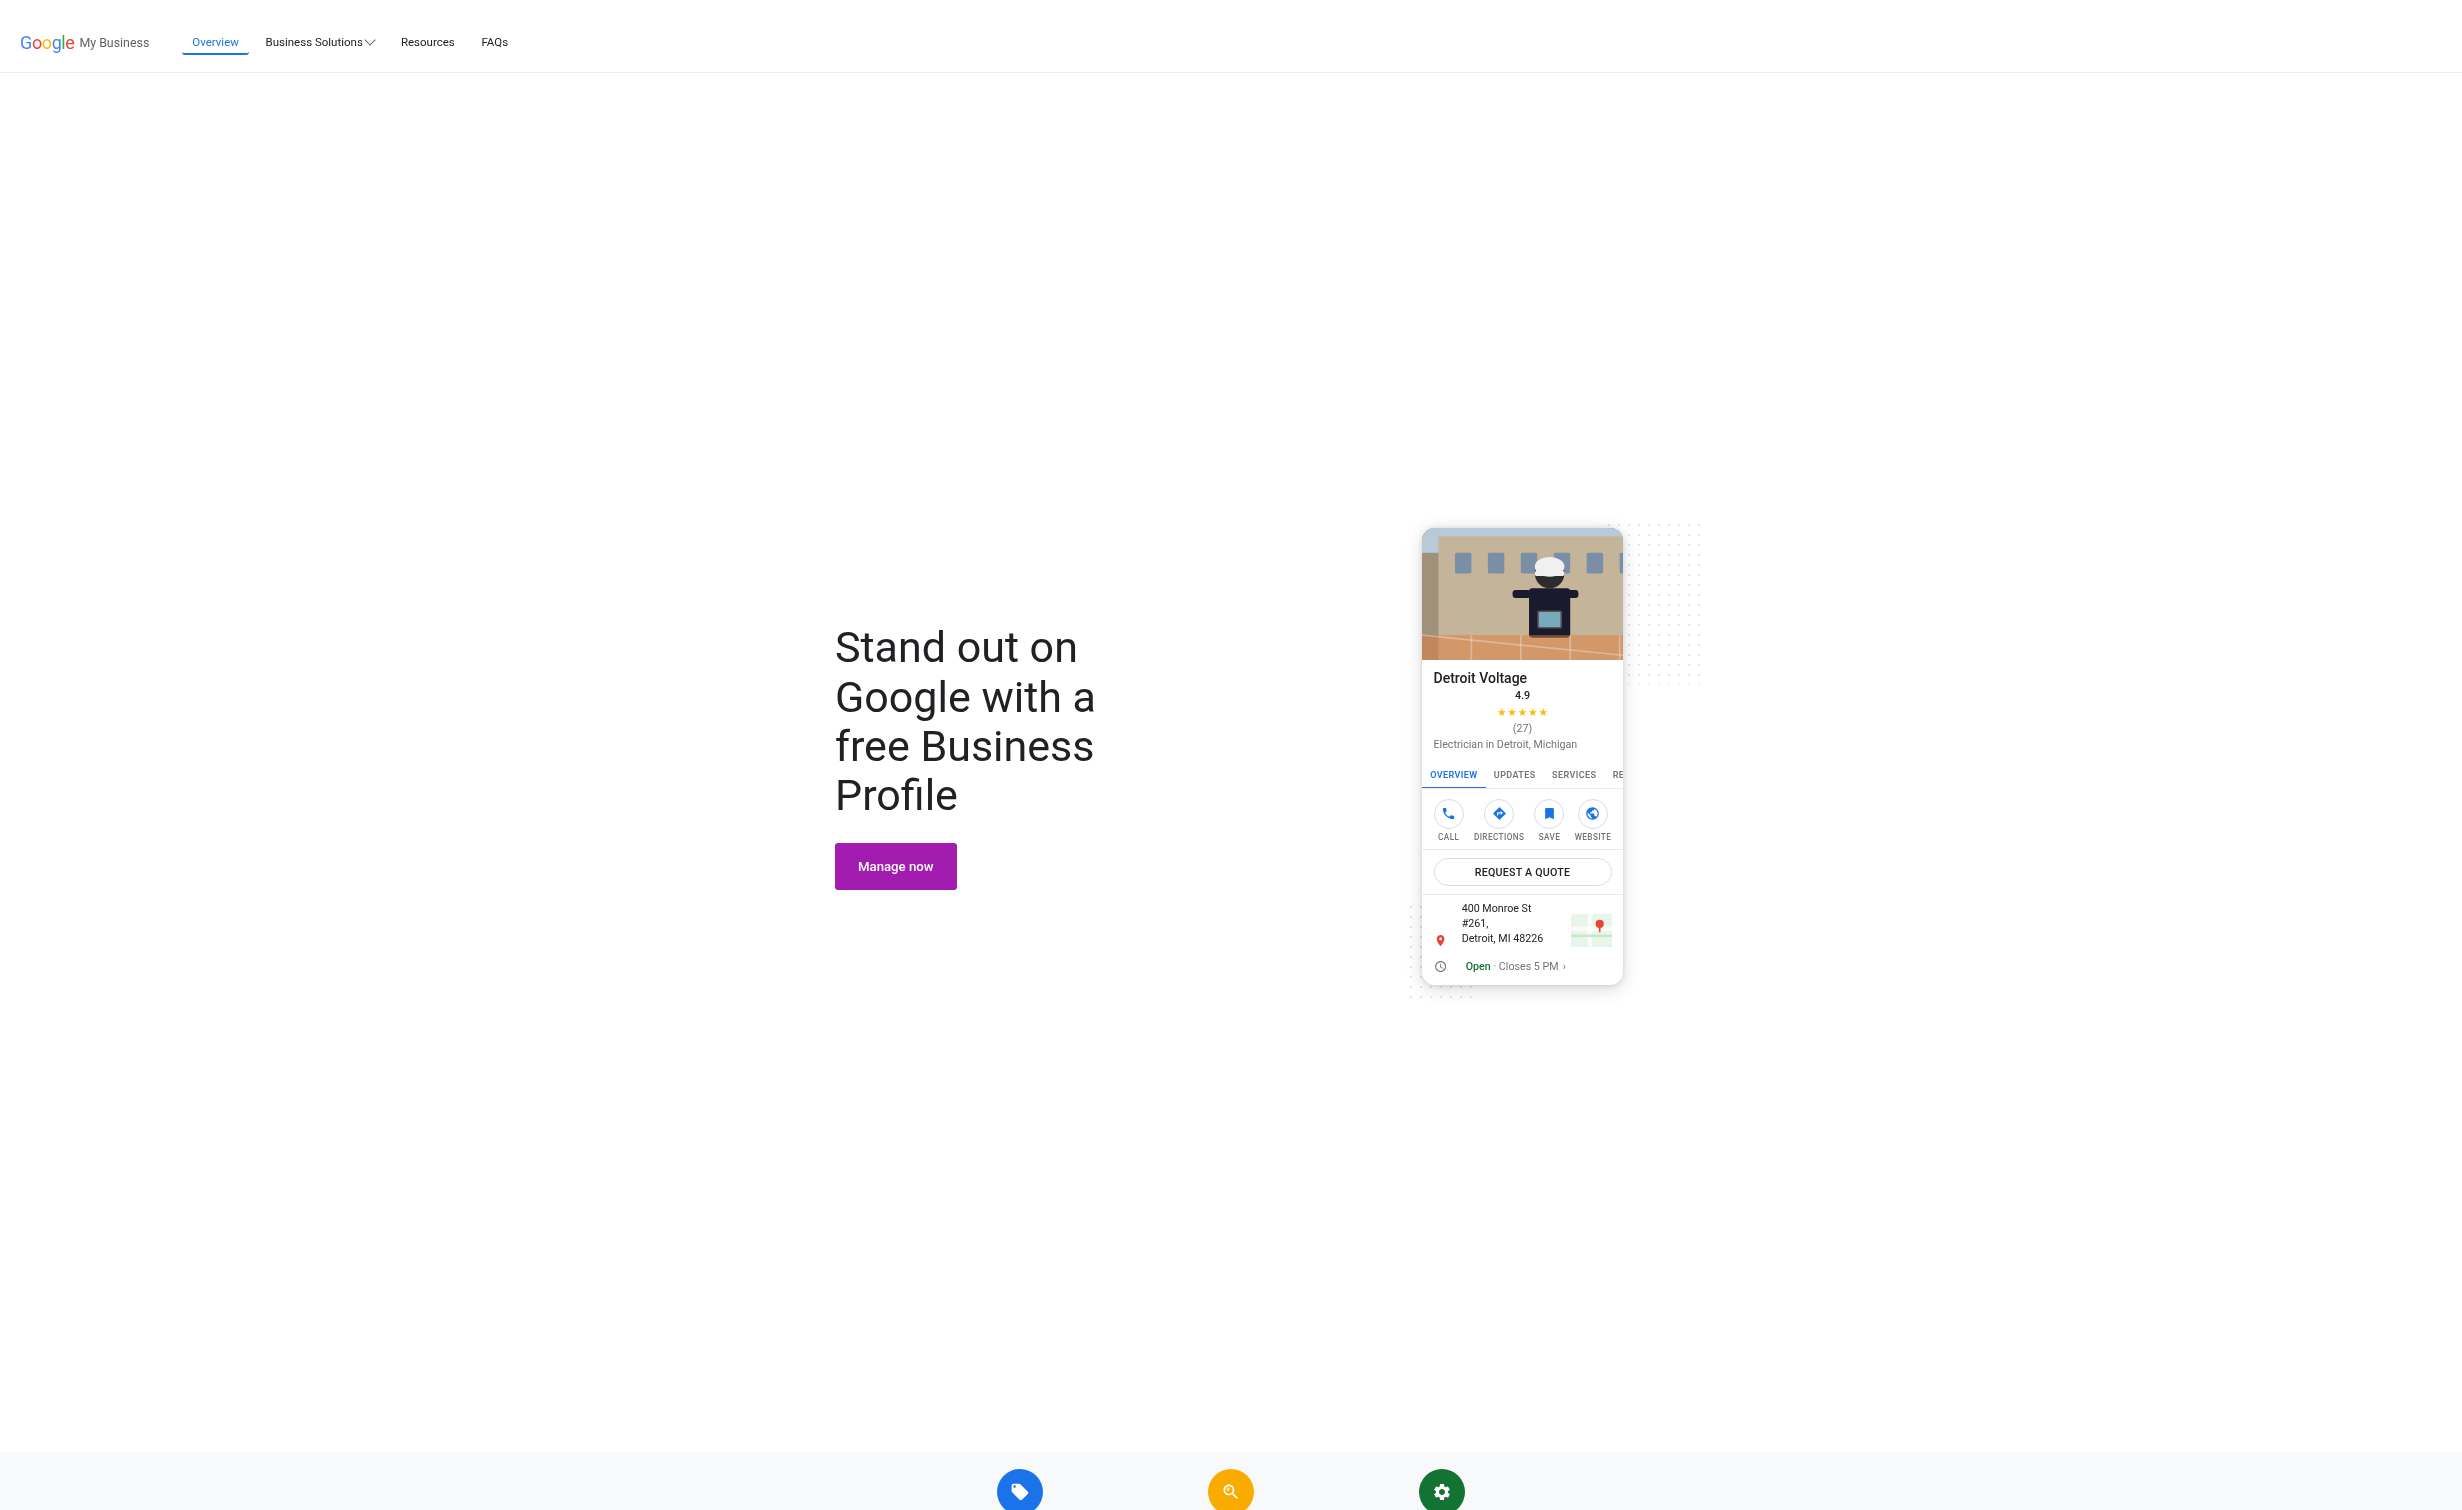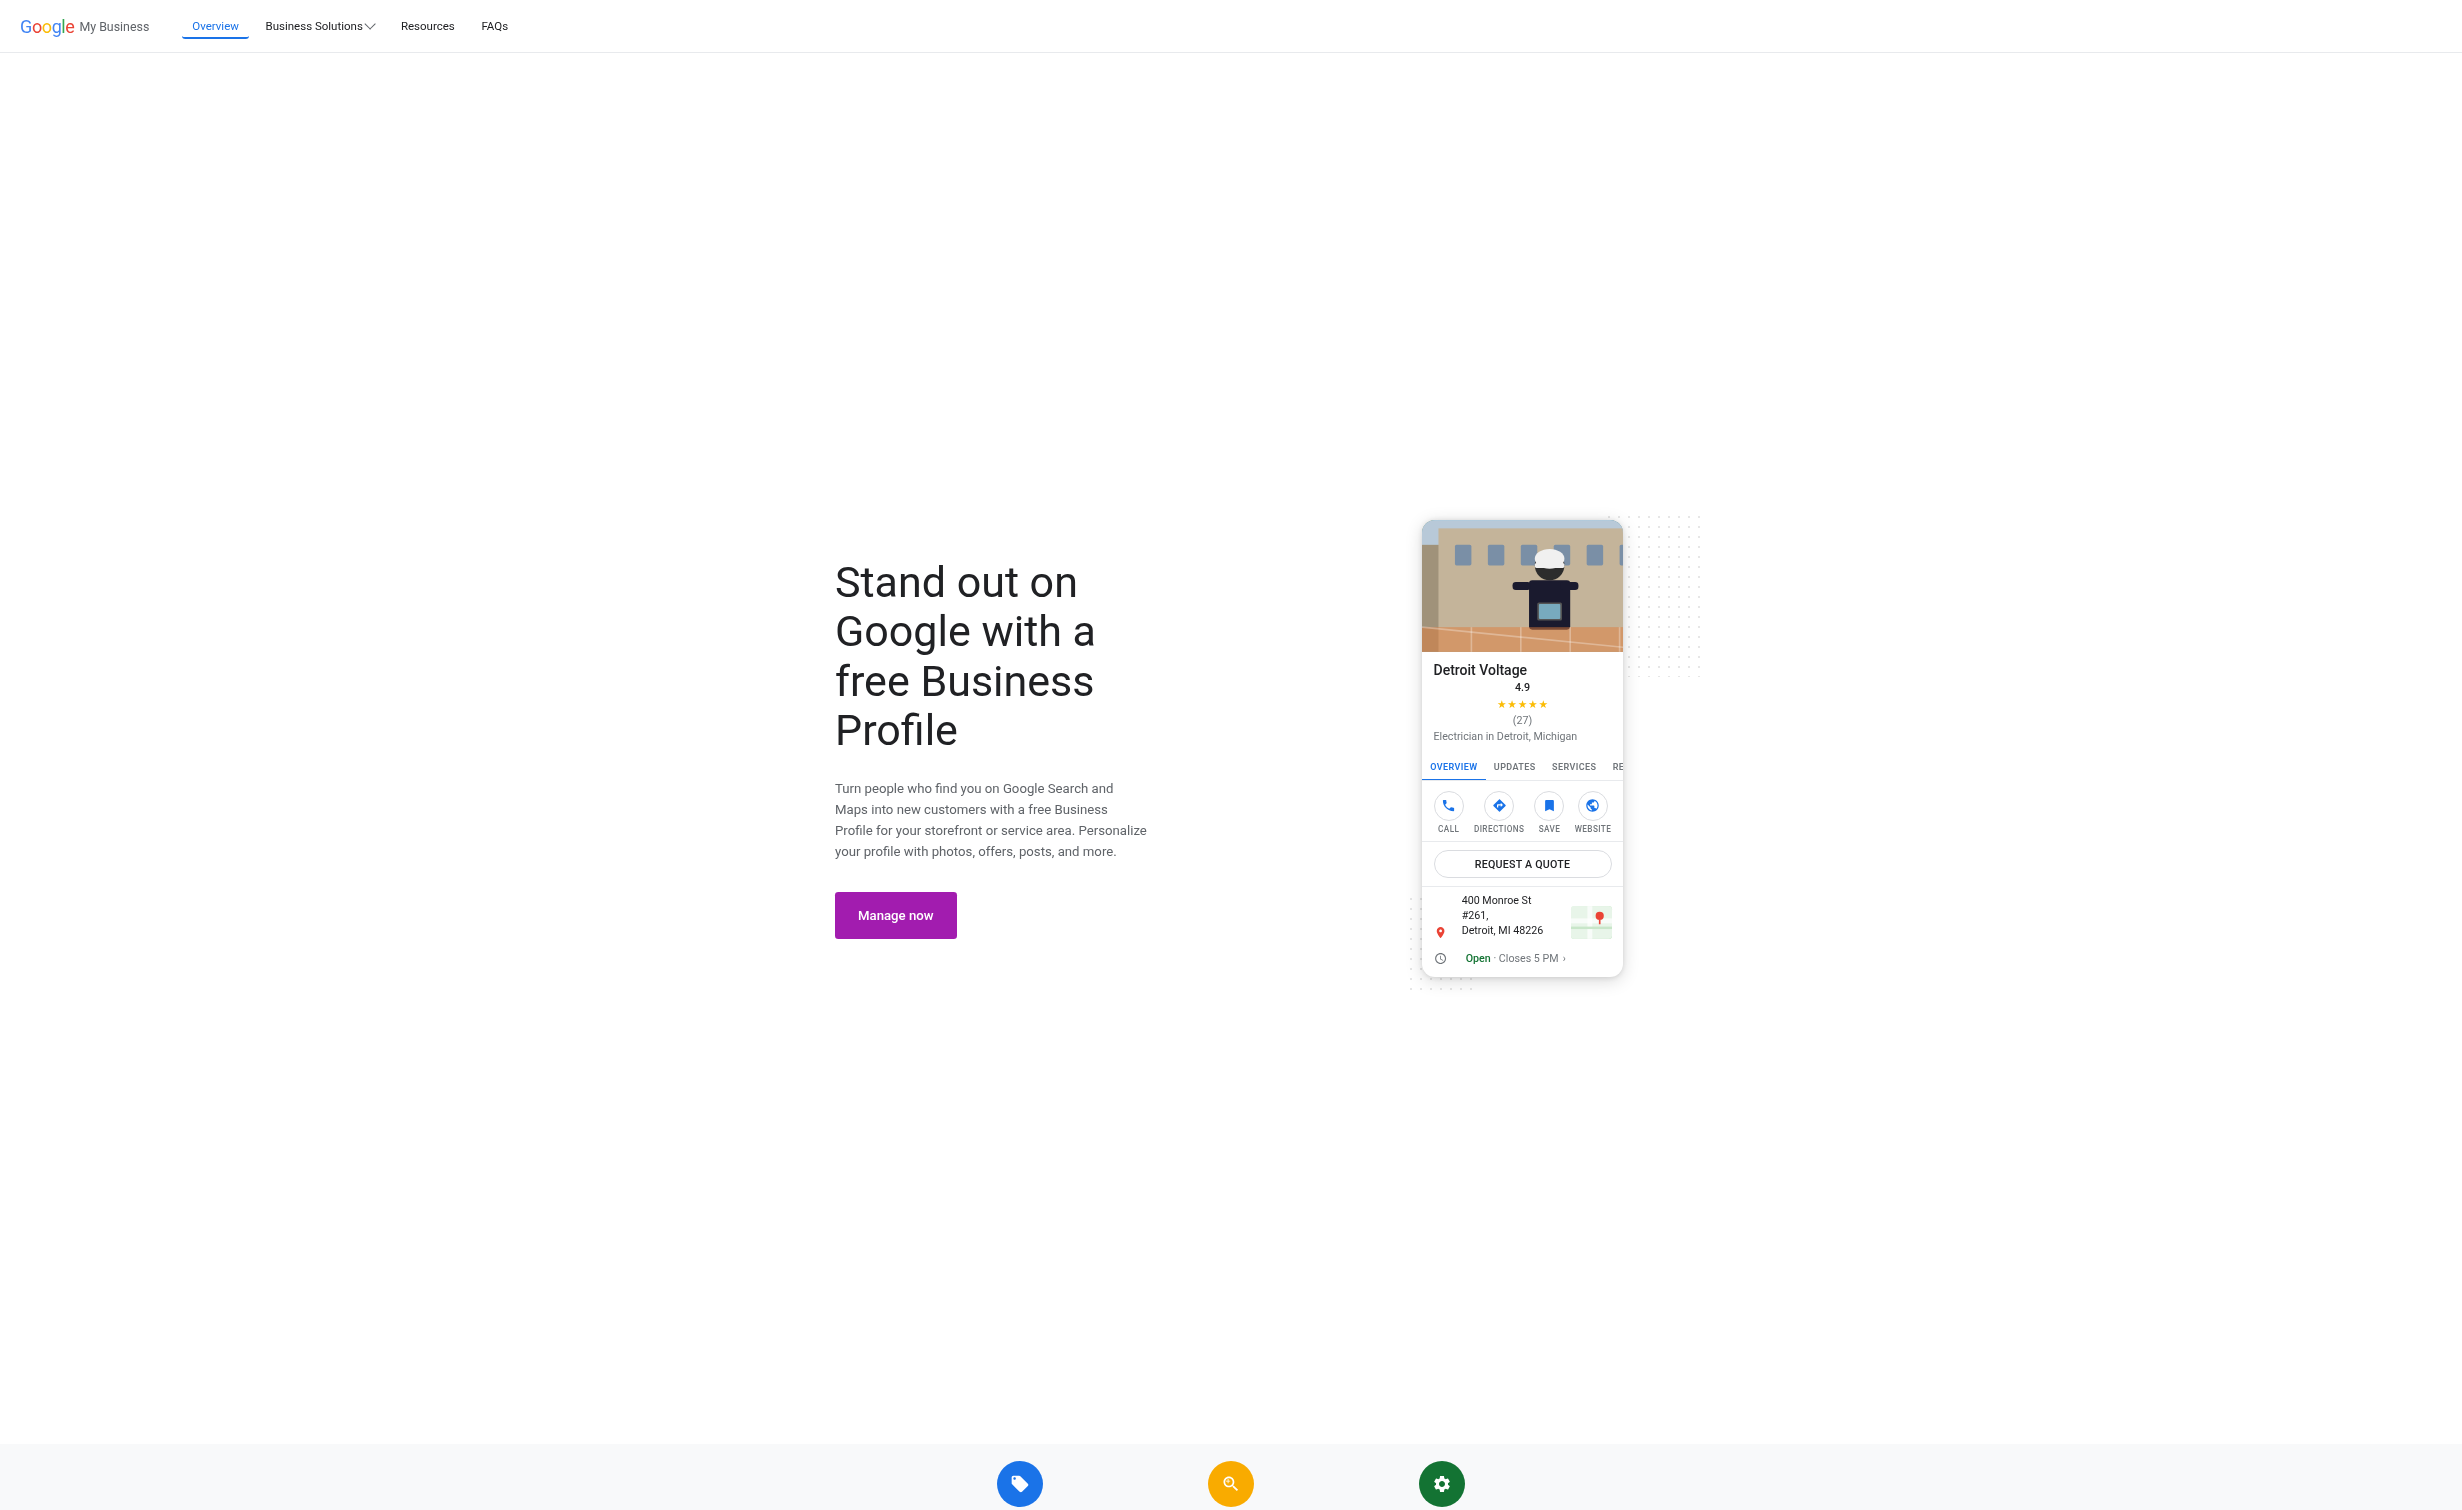--- a/index.html
+++ b/index.html
@@ -2,25 +2,25 @@
 <html style="font-size:13.2px"><head>
   <meta charset="utf-8">
   <style>
     * { margin: 0; padding: 0; box-sizing: border-box; }
     body { font-family: 'Google Sans', Roboto, Arial, sans-serif; background: #fff; color: #202124; overflow-x: hidden; }
 
     
     nav {
       display: flex;
       align-items: center;
-      height: 53px;
+      height: 61px;
       padding: 0 20px;
       border-bottom: 0.8px solid #e8eaed;
       position: sticky;
-      top: 0;
+      top: 12px;
       background: #fff;
       z-index: 100;
     }
     .nav-logo {
       display: flex;
       align-items: center;
       gap: 3.3px;
       margin-right: 33px;
       text-decoration: none;
     }
@@ -365,21 +365,20 @@
     </li>
     <li>
       <a href="#">FAQs</a>
     </li>
   </ul>
 </nav>
 
 <section class="hero">
   <div class="hero-text">
     <h1 class="hero-title">Stand out on Google with a free Business Profile</h1>
-    <p class="hero-description">Turn people who find you on Google Search and Maps into new customers with a free Business Profile for your storefront or service area. Personalize your profile with photos, offers, posts, and more.</p>
     <a href="#" class="manage-btn">Manage now</a>
   </div>
 
   <div class="business-card-container">
     <div class="dots-decoration"></div>
     <div class="dots-decoration-bottom"></div>
 
     <div class="business-card">
 
       <div class="card-image">

